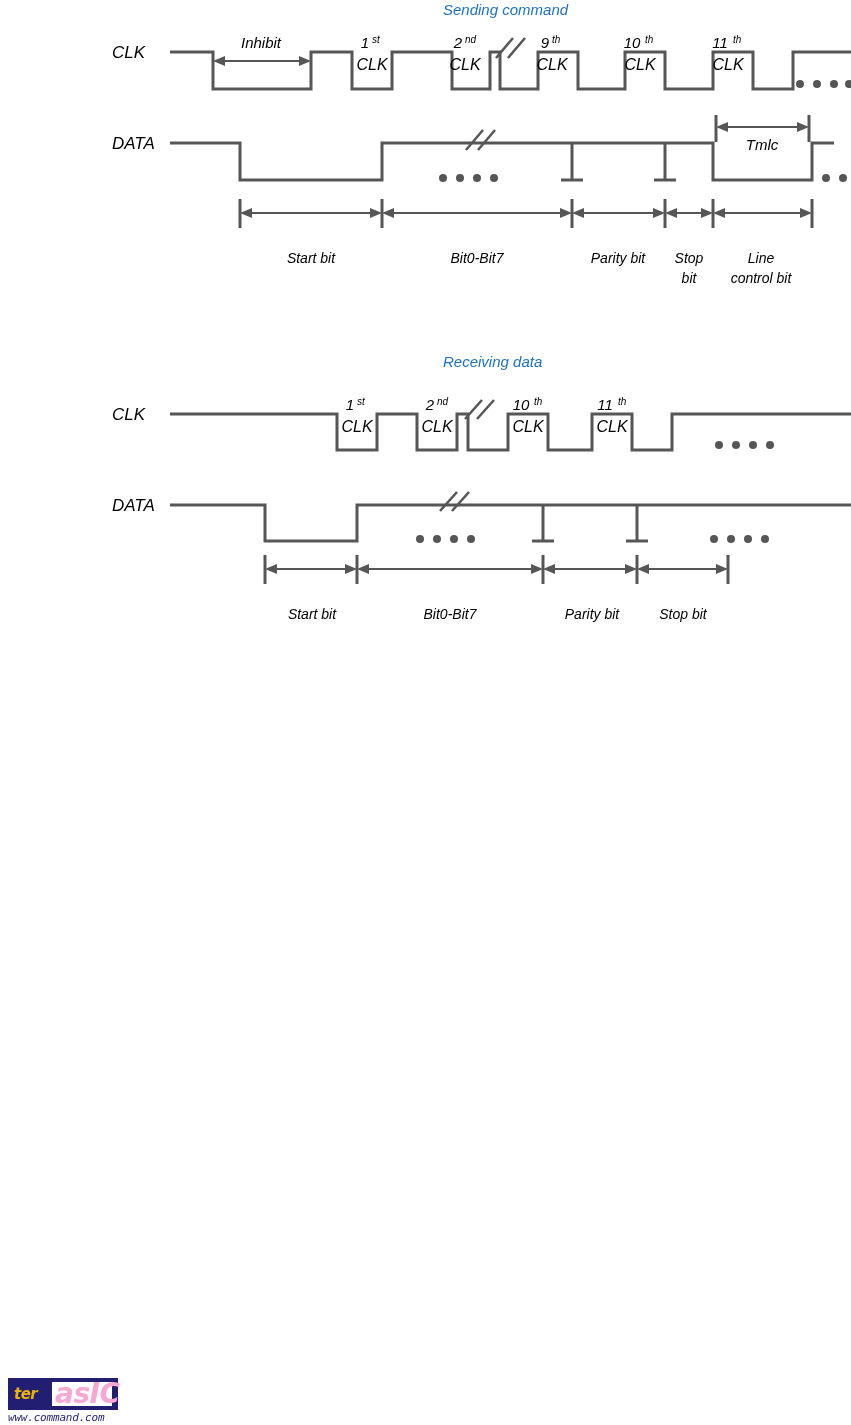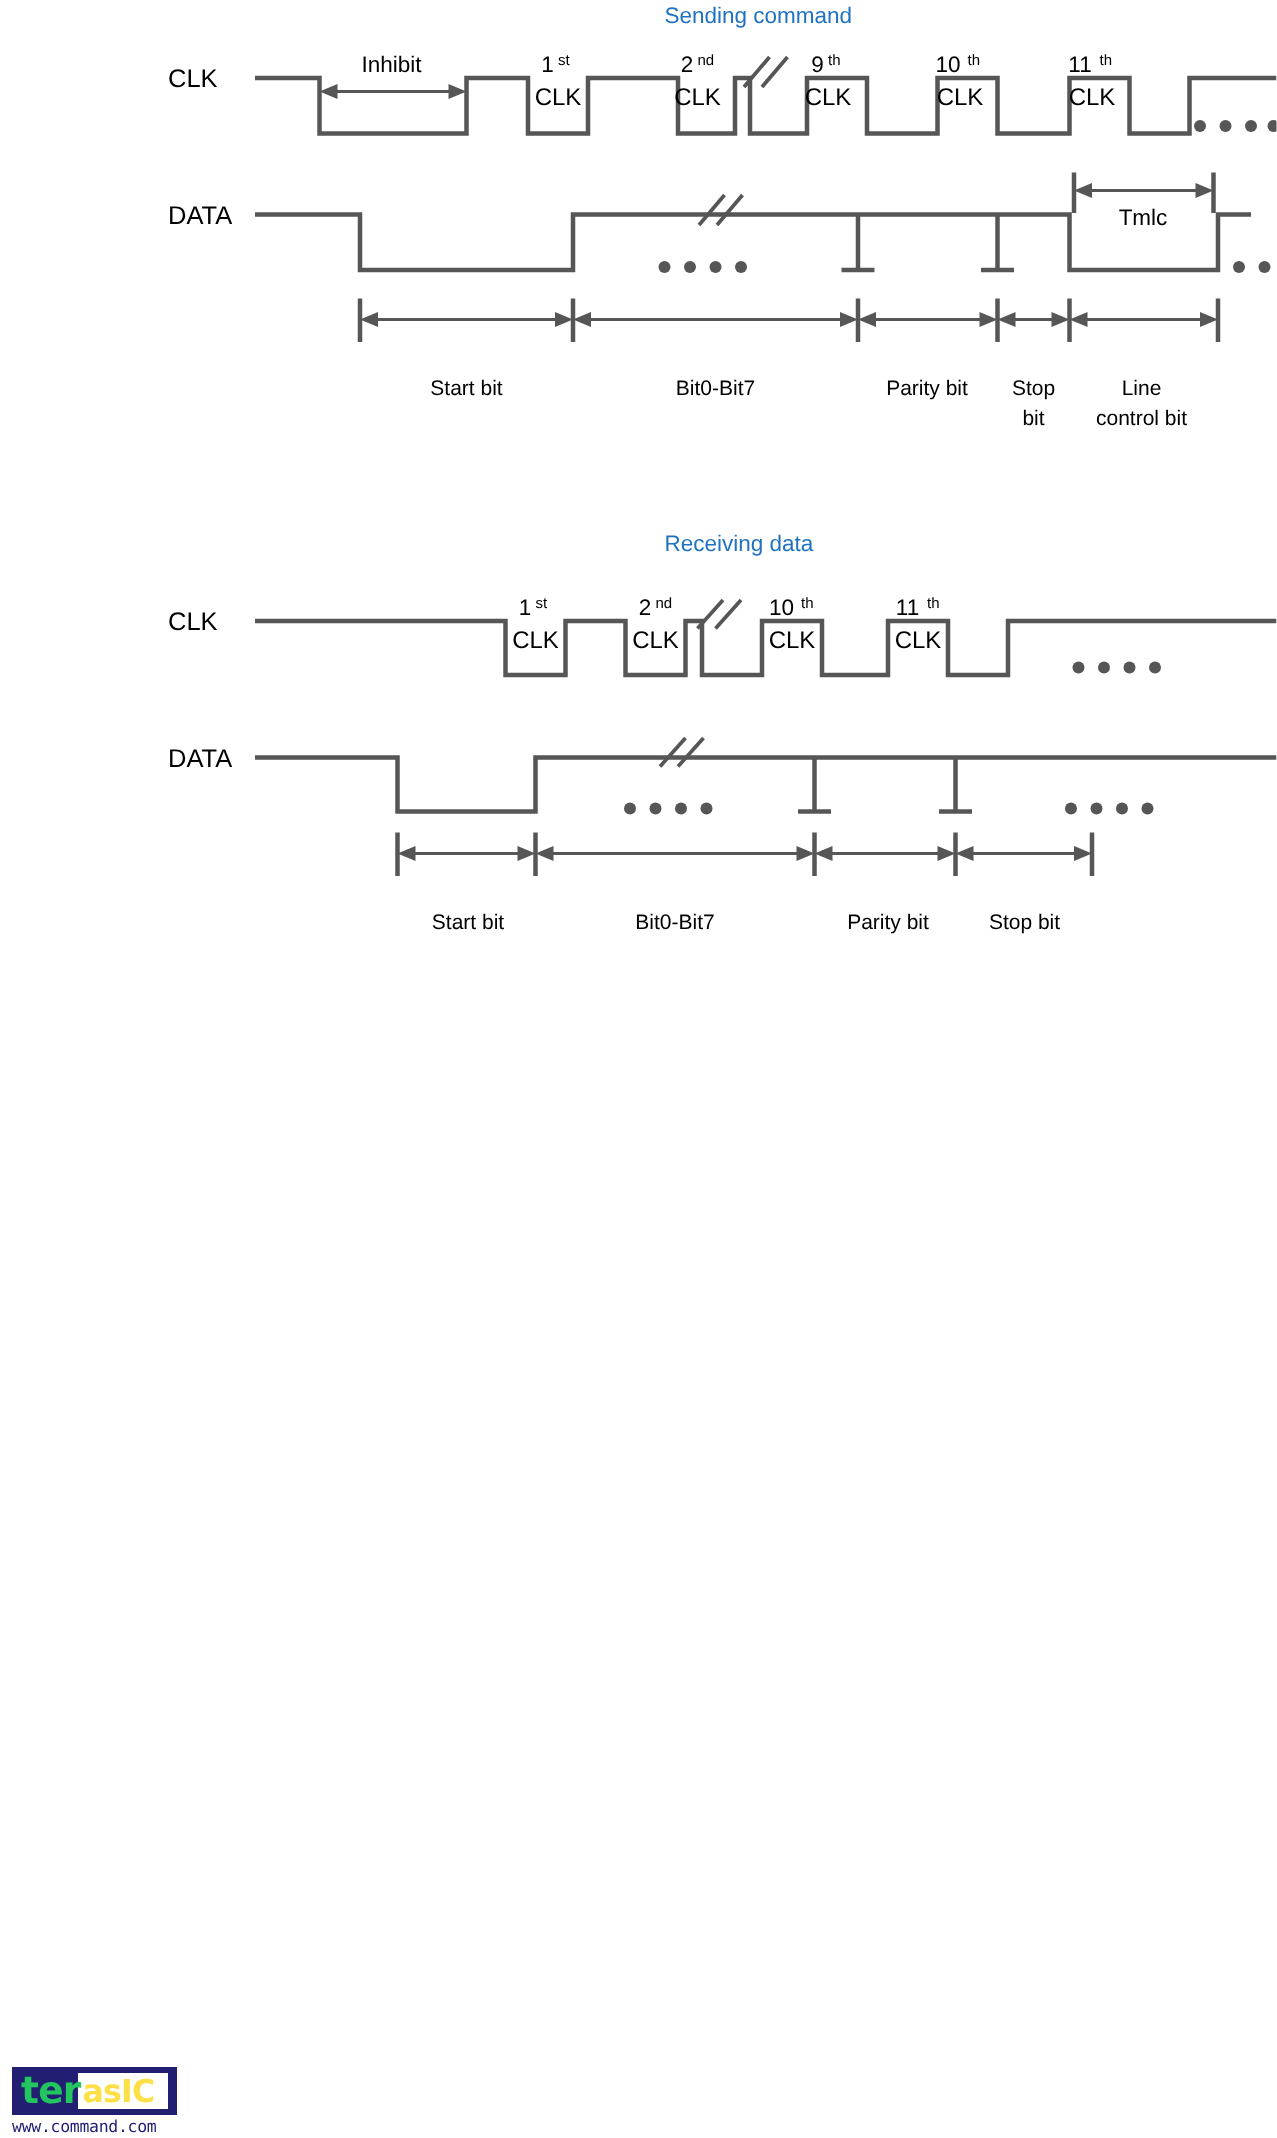--- a/index.html
+++ b/index.html
@@ -12,20 +12,21 @@
     height: 1425px;
     position: relative;
     font-family: "Liberation Sans", sans-serif;
     color: #000000;
     overflow: hidden;
   }
   .page {
     position: relative;
     width: 851px;
     height: 1425px;
+    font-style: italic;
   }
   svg.diagram {
     display: block;
     position: absolute;
     left: 0;
   }
   #diagram-sending { top: 0px; }
   #diagram-receiving { top: 345px; }
 
   text.sig-label {
@@ -107,41 +108,41 @@
     height: 32px;
     background: #221F72;
     box-sizing: border-box;
   }
   .logo-ter {
     position: absolute;
     left: 6px;
     top: 3px;
     font-family: "DejaVu Sans", sans-serif;
     font-weight: bold;
-    font-size: 25px;
-    color: #22c55e;
+    font-size: 15px;
+    color: #eab308;
     letter-spacing: -0.5px;
     line-height: 26px;
   }
   .logo-inner {
     position: absolute;
     left: 44px;
     top: 4px;
     width: 60px;
     height: 24px;
     background: #ffffff;
   }
   .logo-asic {
     position: absolute;
     left: 47px;
     top: 3px;
     font-family: "DejaVu Sans", sans-serif;
     font-weight: bold;
-    font-size: 21px;
-    color: #fde047;
+    font-size: 28px;
+    color: #f9a8d4;
     letter-spacing: -0.5px;
     line-height: 26px;
   }
   .logo-url {
     width: 112px;
     margin-top: 1px;
     font-family: "DejaVu Sans Mono", monospace;
     font-size: 11px;
     color: #221F72;
     letter-spacing: -0.2px;

